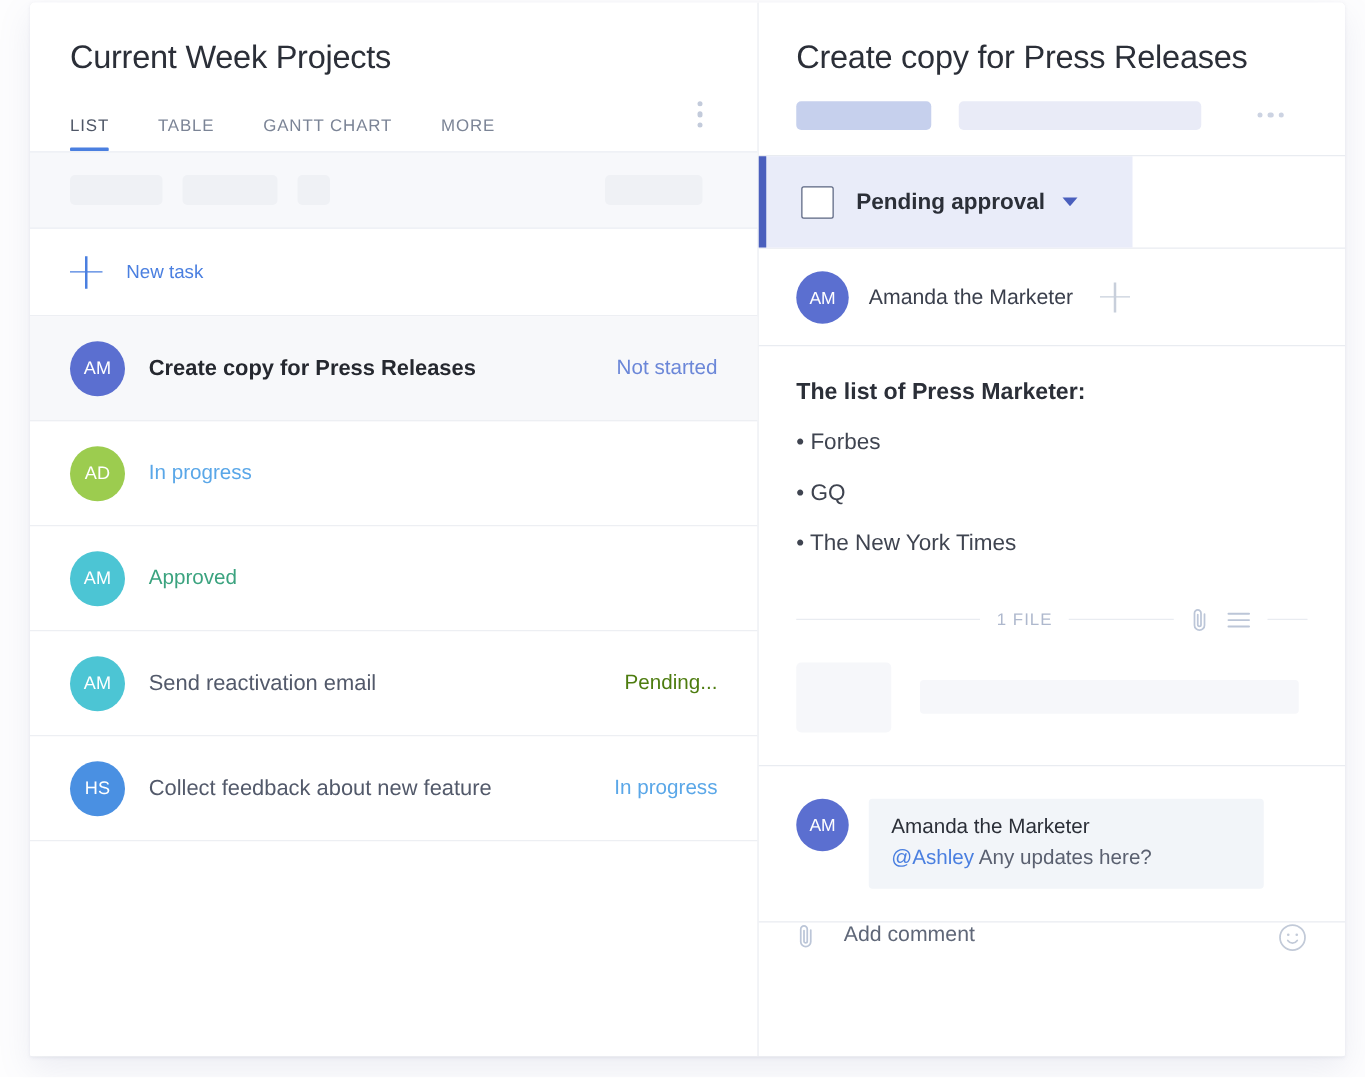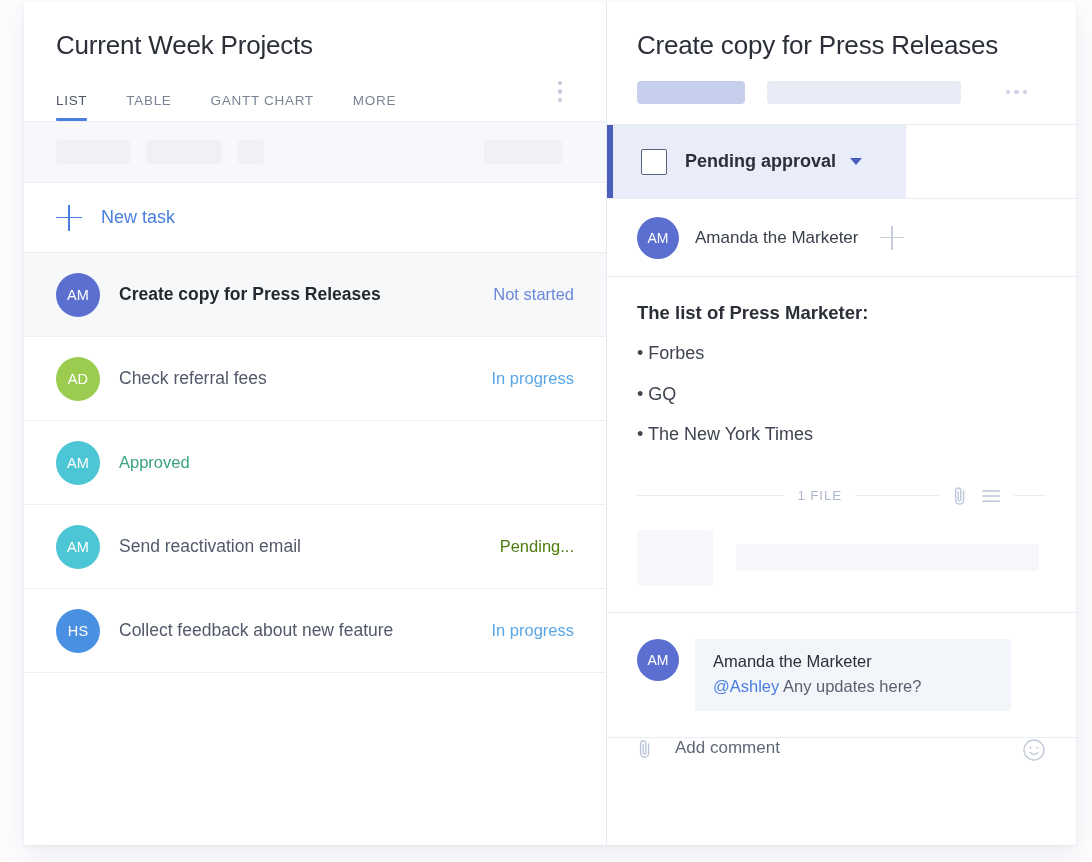--- a/index.html
+++ b/index.html
@@ -121,21 +121,21 @@
     margin-right: 19px;
   }
   .plus-ico::before, .plus-ico::after {
     content: "";
     position: absolute;
     background: #4a7fe0;
   }
   .plus-ico::before { left: 0; top: 12px; width: 26px; height: 1.6px; }
   .plus-ico::after  { top: 0; left: 12px; height: 26px; width: 1.6px; }
   .newtask-label {
-    font-size: 18px;
+    font-size: 15px;
     color: #4a7fe0;
   }
 
   .task-row {
     height: 84px;
     display: flex;
     align-items: center;
     padding: 0 32px;
     border-bottom: 1px solid #edeff3;
     cursor: pointer;
@@ -435,21 +435,20 @@
       </div>
 
       <div>
         <div class="task-row selected">
           <div class="avatar" style="background: rgb(91, 111, 208);">AM</div>
           <div class="task-name">Create copy for Press Releases</div>
           <div class="task-status" style="color: rgb(107, 135, 216);">Not started</div>
         </div>
         <div class="task-row">
           <div class="avatar" style="background: rgb(156, 204, 79);">AD</div>
-          <div class="task-name">Check referral fees</div>
           <div class="task-status" style="color: rgb(90, 167, 232);">In progress</div>
         </div>
         <div class="task-row">
           <div class="avatar" style="background: rgb(76, 197, 212);">AM</div>
           <div class="task-status" style="color: rgb(59, 163, 127);">Approved</div>
         </div>
         <div class="task-row">
           <div class="avatar" style="background: rgb(76, 197, 212);">AM</div>
           <div class="task-name">Send reactivation email</div>
           <div class="task-status" style="color: #4d7c0f;">Pending...</div>

